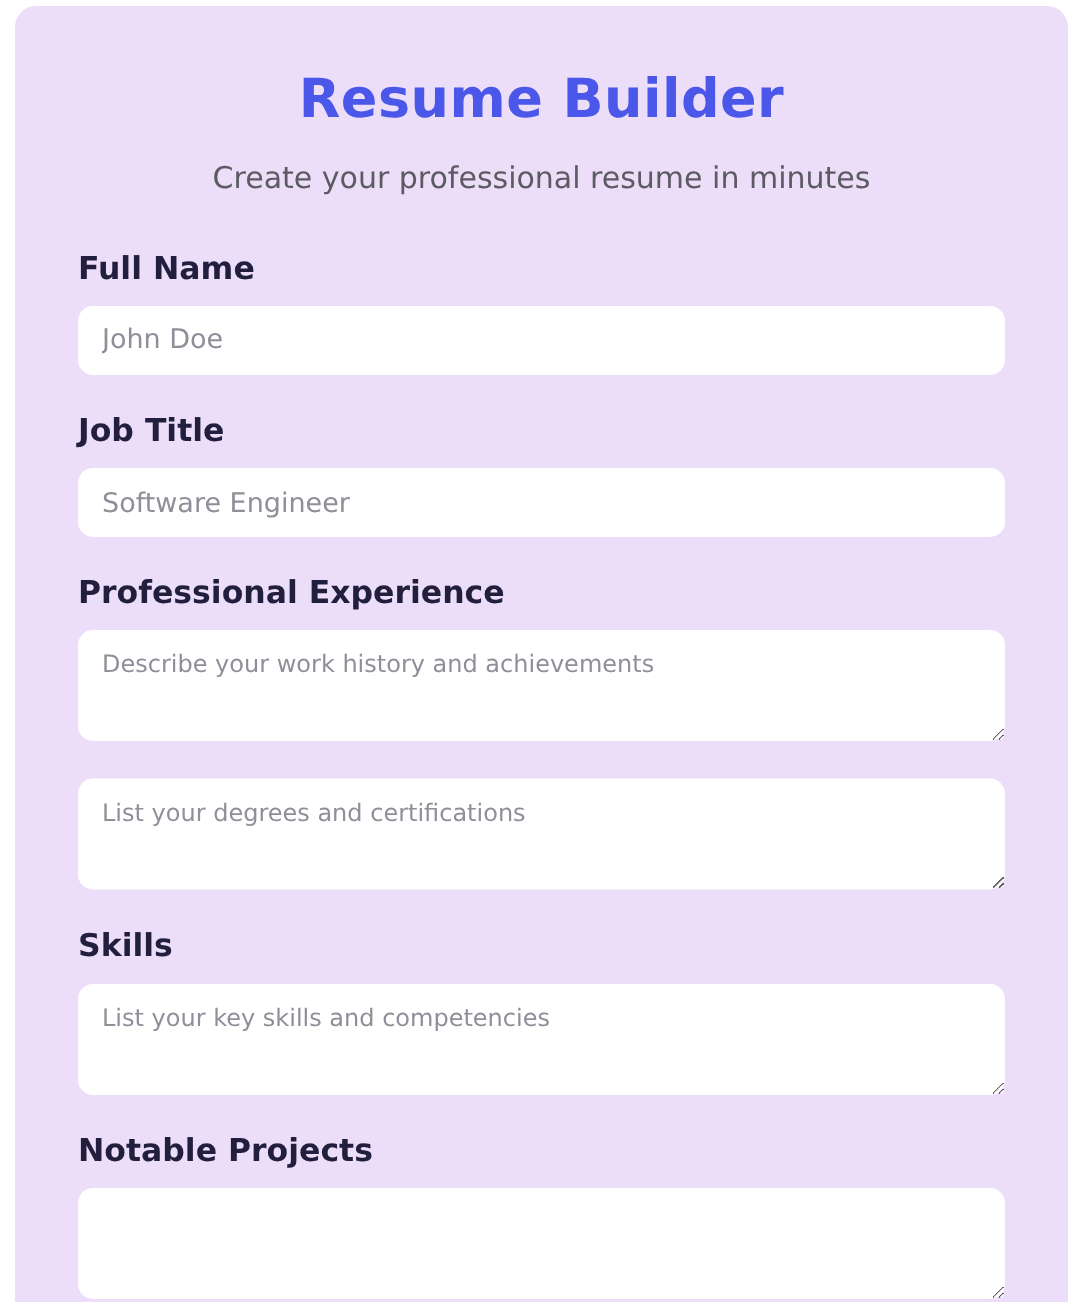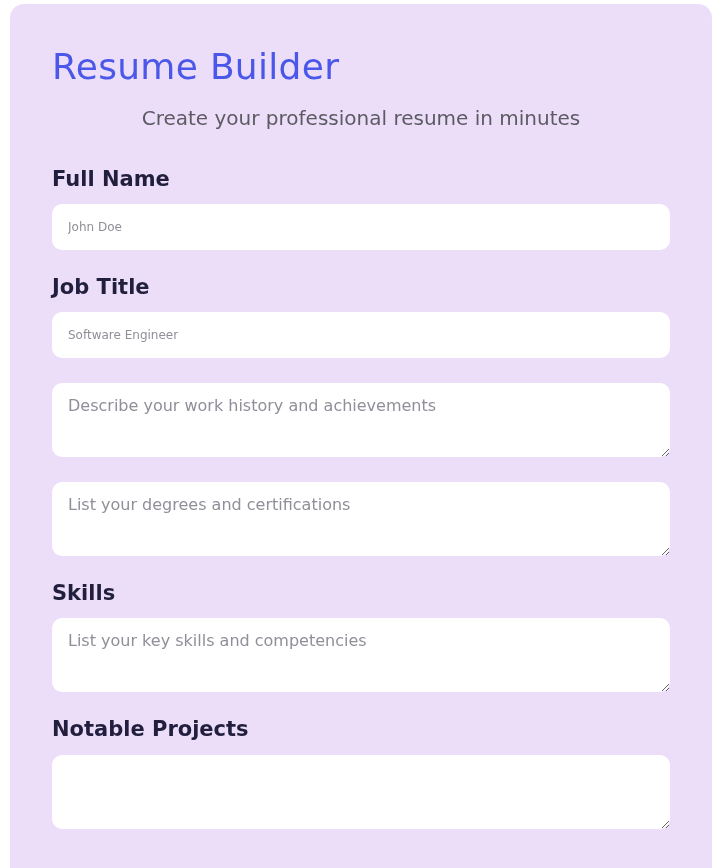--- a/index.html
+++ b/index.html
@@ -22,23 +22,24 @@
     font-family: "DejaVu Sans", "Liberation Sans", sans-serif;
     padding: 4px 10px 0 10px;
   }
   .card {
     background: var(--card-background);
     border-radius: 14px 14px 0 0;
     min-height: 880px;
     padding: 44px 42px 40px 42px;
   }
   .page-title {
+    text-align: center;
     color: var(--title);
     font-size: 36px;
-    font-weight: 400;
+    font-weight: 700;
     letter-spacing: 0.3px;
     line-height: 1.05;
   }
   .page-subtitle {
     text-align: center;
     color: var(--subtitle);
     font-size: 20px;
     margin-top: 21px;
     line-height: 1.1;
   }
@@ -52,21 +53,21 @@
     margin-bottom: 12px;
     line-height: 1.2;
   }
   .field-input {
     width: 100%;
     height: 46px;
     border: none;
     border-radius: 10px;
     background: var(--field-background);
     padding: 0 16px;
-    font-size: 12px;
+    font-size: 18px;
     font-family: inherit;
     color: #333;
     outline: none;
     display: block;
   }
   .field-textarea {
     width: 100%;
     height: 74px;
     border: none;
     border-radius: 10px;
@@ -93,20 +94,21 @@
     <label class="field-label" for="full-name">Full Name</label>
   <input type="text" id="full-name" class="field-input" placeholder="John Doe" style="">
       </div>
 
   <div class="field-group">
     <label class="field-label" for="job-title">Job Title</label>
   <input type="text" id="job-title" class="field-input" placeholder="Software Engineer" style="">
       </div>
 
   <div class="field-group">
+    <label class="field-label" for="professional-experience">Professional Experience</label>
   <textarea id="professional-experience" class="field-textarea" placeholder="Describe your work history and achievements" style=""></textarea>
       </div>
 
   <div class="field-group">
   <textarea id="education" class="field-textarea" placeholder="List your degrees and certifications" style=""></textarea>
       </div>
 
   <div class="field-group">
     <label class="field-label" for="skills">Skills</label>
   <textarea id="skills" class="field-textarea" placeholder="List your key skills and competencies" style=""></textarea>

